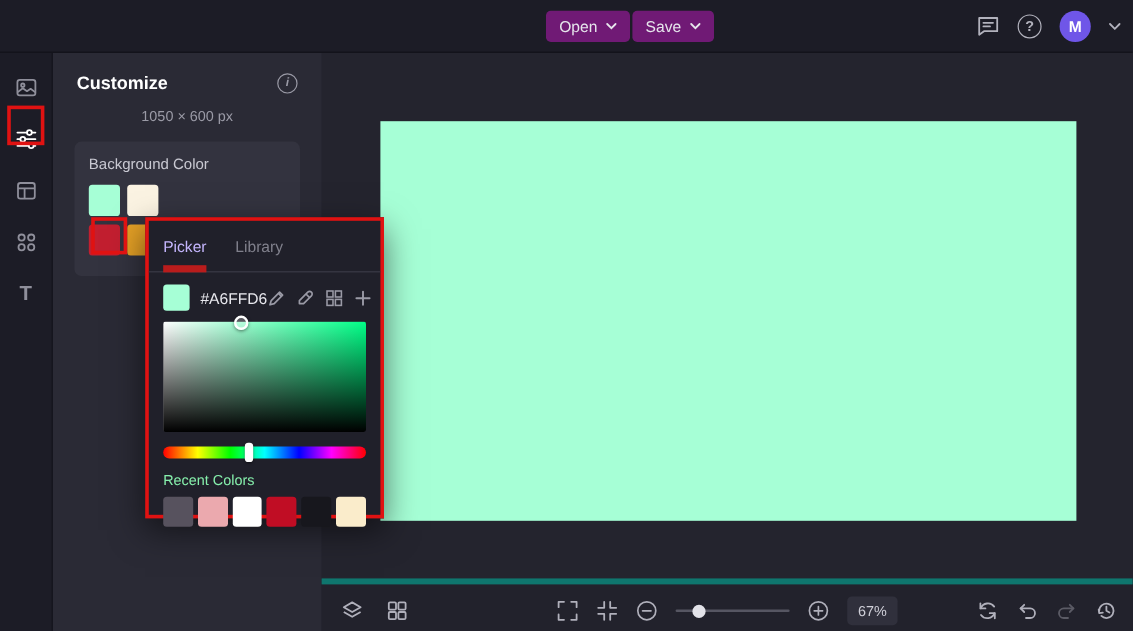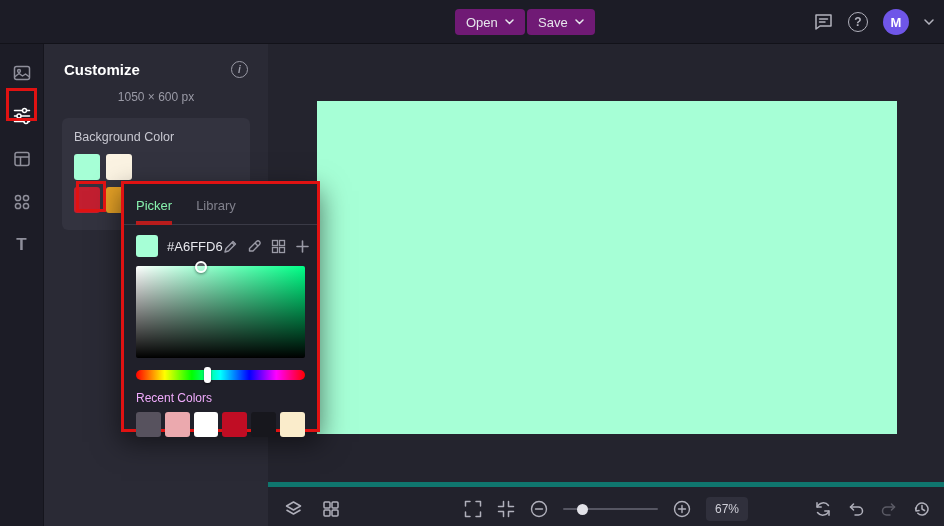--- a/index.html
+++ b/index.html
@@ -32,34 +32,34 @@
   .dims { text-align:center; color:#9a9aa6; font-size:12px; margin-top:0; }
   .bg-card { margin:14px 18px 0 18px; width:188px; height:112px; background:#33333f; border-radius:6px; padding:12px; }
   .bg-label { color:#c9c9d2; font-size:12.5px; margin-bottom:10px; }
   .swatch-row { display:flex; gap:6px; margin-bottom:7px; }
   .swatch { width:26px; height:26px; border-radius:3px; cursor:pointer; }
 
   
   .popup { position:absolute; left:121px; top:181px; width:199px; height:251px; background:#20202a; border:3px solid #e01212; box-shadow:0 10px 26px rgba(0,0,0,.55); z-index:10; padding:8px 12px 10px 12px; }
   .tabs { display:flex; gap:24px; border-bottom:1px solid #3a3a46; margin:0 -12px; padding:0 12px; }
   .tab { font-size:13px; padding:6px 0 8px 0; cursor:pointer; }
-  .tab.active { color:#86efac; border-bottom:4px solid #b91c1c; margin-bottom:-1px; }
+  .tab.active { color:#c4b5fd; border-bottom:6px solid #b91c1c; margin-bottom:-1px; }
   .tab.inactive { color:#80808c; }
   .hex-row { display:flex; align-items:center; margin-top:10px; }
   .hex-swatch { width:22px; height:22px; border-radius:3px; flex:none; }
   .hex-text { color:#e8e8ee; font-size:13px; margin-left:9px; flex:1; }
   .mini-icons { display:flex; gap:9px; color:#9a9aa6; }
   .mini-icons span { cursor:pointer; display:flex; }
   .sat-field { position:relative; margin-top:9px; height:92px; border-radius:2px; cursor:crosshair;
     background:linear-gradient(to top,#000,rgba(0,0,0,0)),linear-gradient(to right,#fff,#00ff87); }
   .sat-handle { position:absolute; left:35%; top:-5px; width:12px; height:12px; border:2px solid #fff; border-radius:50%; background:rgba(255,255,255,.25); box-shadow:0 1px 3px rgba(0,0,0,.5); }
   .hue-bar { position:relative; margin-top:12px; height:10px; border-radius:5px; cursor:pointer;
     background:linear-gradient(to right,#f00 0%,#ff0 17%,#0f0 33%,#0ff 50%,#00f 67%,#f0f 83%,#f00 100%); }
   .hue-handle { position:absolute; left:40%; top:-3px; width:7px; height:16px; background:#fff; border-radius:3px; box-shadow:0 1px 2px rgba(0,0,0,.5); }
-  .recent-label { margin-top:11px; color:#f0abfc; font-size:12px; }
+  .recent-label { margin-top:11px; color:#86efac; font-size:12px; }
   .recent-row { display:flex; gap:4px; margin-top:7px; }
   .recent-swatch { width:25px; height:25px; border-radius:3px; cursor:pointer; }
 
   
   .canvas-area { position:absolute; left:268px; top:44px; width:676px; height:438px; background:#24242e; }
   .artboard { position:absolute; left:49px; top:57px; width:580px; height:333px; }
 
   
   .toolbar { position:absolute; left:268px; top:482px; width:676px; height:44px; background:#22222c; border-top:5px solid #0f766e; color:#b0b0bb; z-index:5; }
   .tb-left { position:absolute; left:16px; top:0; height:44px; display:flex; align-items:center; gap:19px; }

